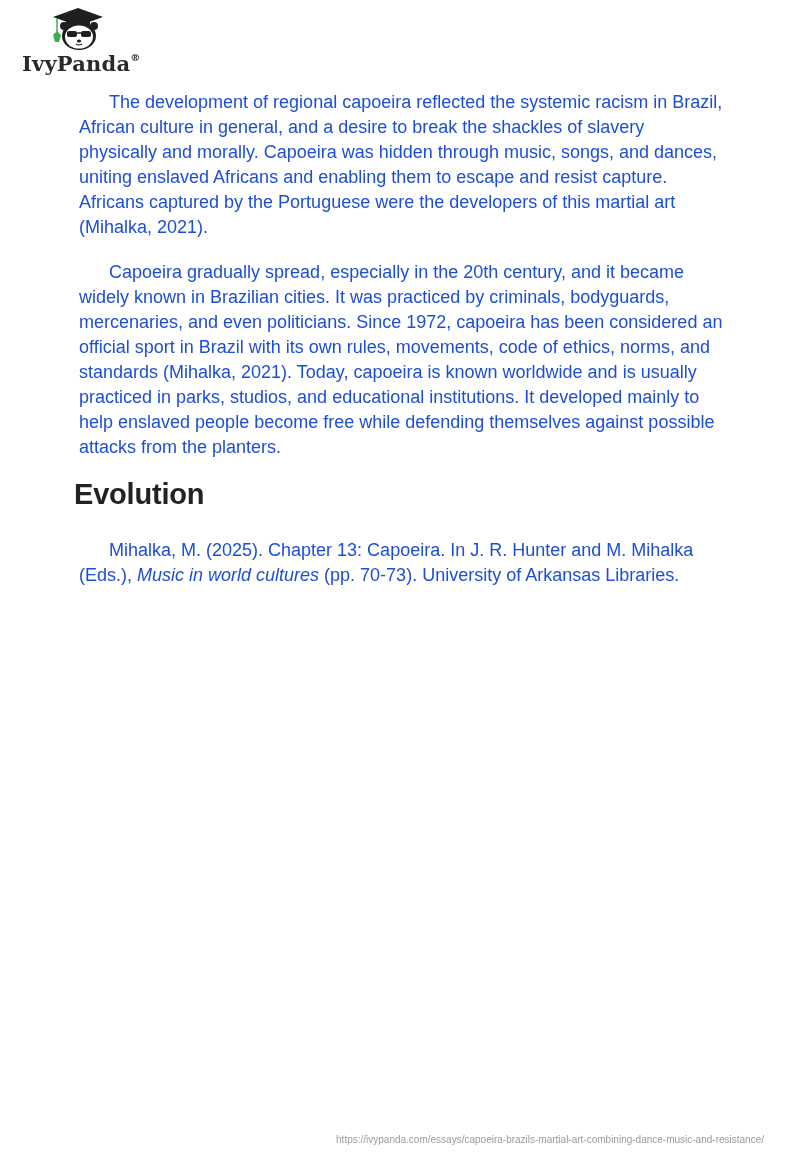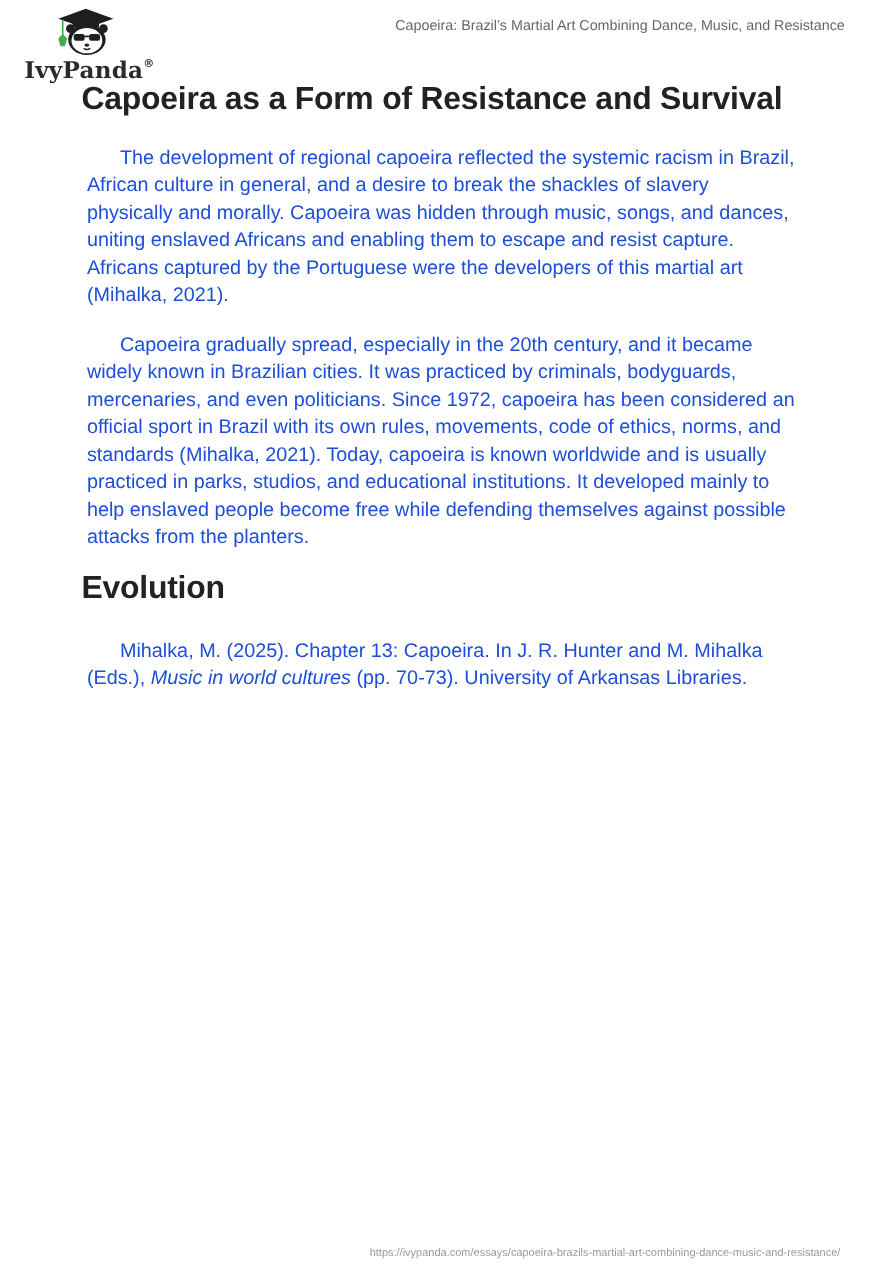--- a/index.html
+++ b/index.html
@@ -111,26 +111,24 @@
 
       <rect x="18" y="24" width="10" height="6" rx="2" fill="#1f1f1f"></rect>
       <rect x="32" y="24" width="10" height="6" rx="2" fill="#1f1f1f"></rect>
       <line x1="28" y1="26" x2="32" y2="26" stroke="#1f1f1f" stroke-width="1.5"></line>
 
       <ellipse cx="30" cy="34" rx="2.2" ry="1.5" fill="#1f1f1f"></ellipse>
       <path d="M27,37 Q30,39 33,37" stroke="#1f1f1f" stroke-width="1.2" fill="none"></path>
     </svg>
     <span class="logo-text"><span>IvyPanda</span><sup>®</sup></span>
   </div>
-  <div class="running-title">Capoeira: Brazil’s Martial Art Combining Dance, Music, and Resistance</div>
 </div>
 
 <div class="content">
   <section class="section-1">
-    <h2>Capoeira as a Form of Resistance and Survival</h2>
     <p>The development of regional capoeira reflected the systemic racism in Brazil, African culture in general, and a desire to break the shackles of slavery physically and morally. Capoeira was hidden through music, songs, and dances, uniting enslaved Africans and enabling them to escape and resist capture. Africans captured by the Portuguese were the developers of this martial art (Mihalka, 2021).</p>
   </section>
 
   <section class="section-2">
     <p>Capoeira gradually spread, especially in the 20th century, and it became widely known in Brazilian cities. It was practiced by criminals, bodyguards, mercenaries, and even politicians. Since 1972, capoeira has been considered an official sport in Brazil with its own rules, movements, code of ethics, norms, and standards (Mihalka, 2021). Today, capoeira is known worldwide and is usually practiced in parks, studios, and educational institutions. It developed mainly to help enslaved people become free while defending themselves against possible attacks from the planters.</p>
   </section>
 
   <section class="section-3">
     <h2>Evolution</h2>
     <p><span>Mihalka, M. (2025). Chapter 13: Capoeira. In J. R. Hunter and M. Mihalka (Eds.), </span><em>Music in world cultures</em><span> (pp. 70-73). University of Arkansas Libraries.</span></p>

